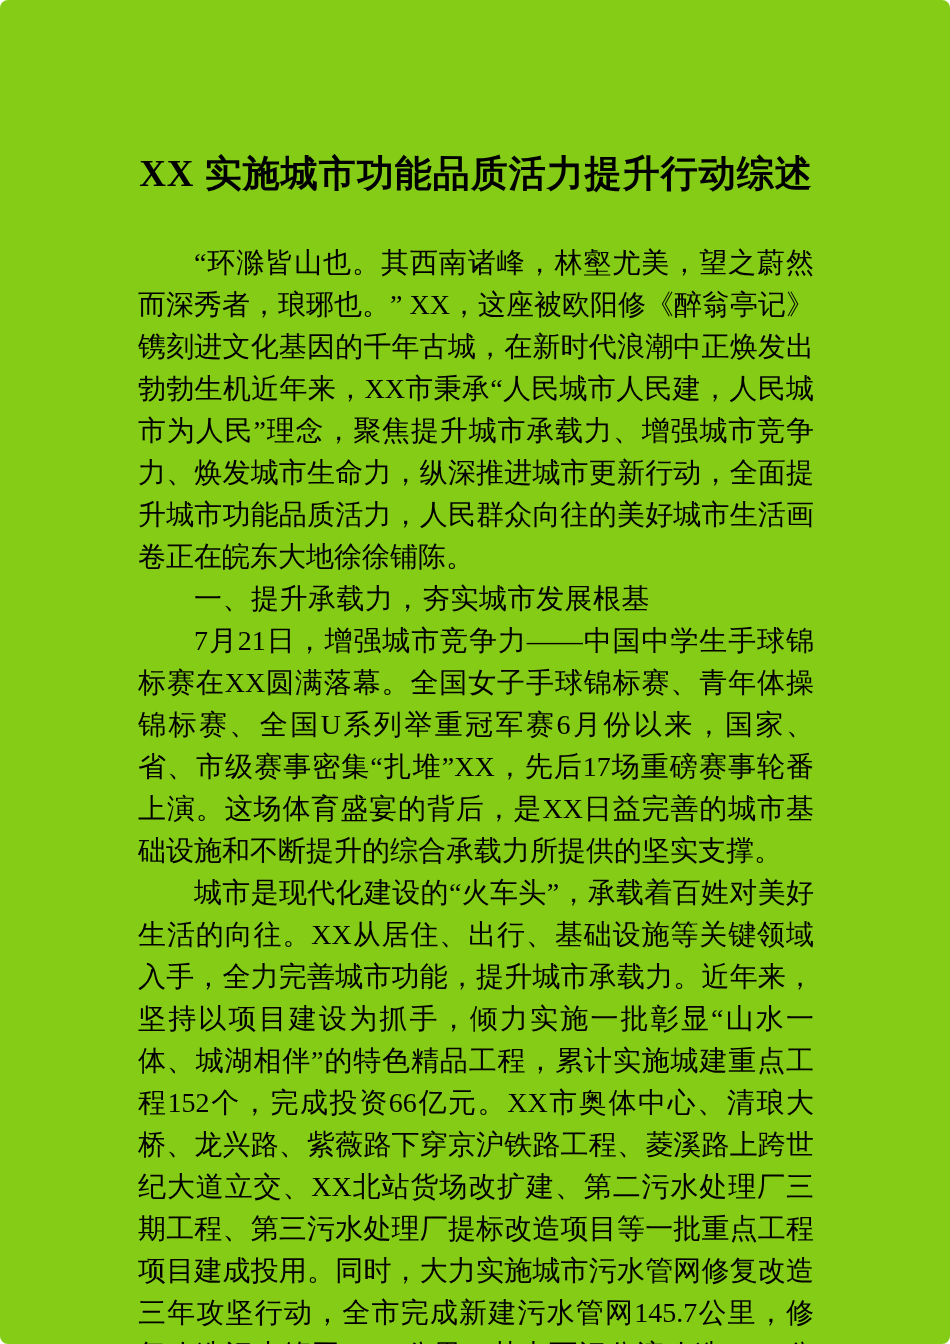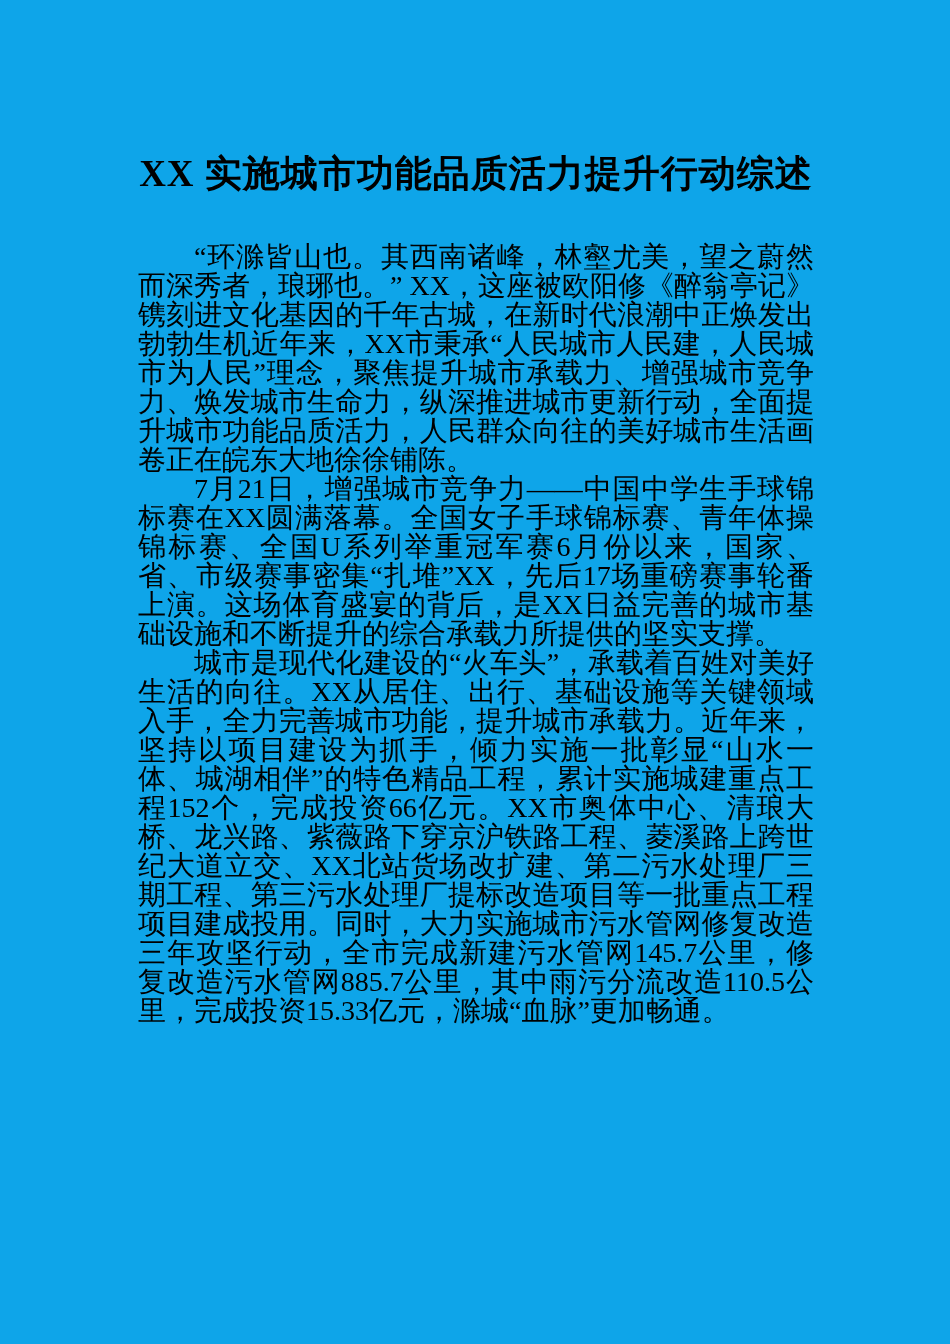--- a/index.html
+++ b/index.html
@@ -6,43 +6,44 @@
 
   html, body {
     background: #ffffff;
   }
 
   .page {
     position: relative;
     width: 950px;
     height: 1344px;
     margin: 0 auto;
-    background: #0ea5e9;
+    background: #84cc16;
     color: #000000;
     overflow: hidden;
     font-family: "Liberation Serif", "DejaVu Serif", serif;
+    border-radius: 8px;
   }
 
   .content {
     padding: 150px 136px 0 138px; 
   }
 
   .doc-title {
     text-align: center;
     font-size: 37px;
     font-weight: 700;
     line-height: 1.3;
     letter-spacing: 1px;
     margin-bottom: 44px;
     white-space: nowrap;
   }
 
   .doc-block {
     font-size: 28px;
-    line-height: 29px;
+    line-height: 42px;
     text-align: justify;
     text-justify: inter-ideograph;
     text-indent: 2em;
     word-break: break-all;
   }
 
   .doc-block.heading {
     
     letter-spacing: 0.5px;
   }
@@ -50,19 +51,20 @@
 </head>
 <body>
 
 <div class="page">
   <div class="content">
 
     <h1 class="doc-title">XX 实施城市功能品质活力提升行动综述</h1>
 
     <p class="doc-block paragraph">“环滁皆山也。其西南诸峰，林壑尤美，望之蔚然而深秀者，琅琊也。” XX，这座被欧阳修《醉翁亭记》镌刻进文化基因的千年古城，在新时代浪潮中正焕发出勃勃生机近年来，XX市秉承“人民城市人民建，人民城市为人民”理念，聚焦提升城市承载力、增强城市竞争力、焕发城市生命力，纵深推进城市更新行动，全面提升城市功能品质活力，人民群众向往的美好城市生活画卷正在皖东大地徐徐铺陈。</p>
 
+    <p class="doc-block heading">一、提升承载力，夯实城市发展根基</p>
 
     <p class="doc-block paragraph">7月21日，增强城市竞争力——中国中学生手球锦标赛在XX圆满落幕。全国女子手球锦标赛、青年体操锦标赛、全国U系列举重冠军赛6月份以来，国家、省、市级赛事密集“扎堆”XX，先后17场重磅赛事轮番上演。这场体育盛宴的背后，是XX日益完善的城市基础设施和不断提升的综合承载力所提供的坚实支撑。</p>
 
     <p class="doc-block paragraph">城市是现代化建设的“火车头”，承载着百姓对美好生活的向往。XX从居住、出行、基础设施等关键领域入手，全力完善城市功能，提升城市承载力。近年来，坚持以项目建设为抓手，倾力实施一批彰显“山水一体、城湖相伴”的特色精品工程，累计实施城建重点工程152个，完成投资66亿元。XX市奥体中心、清琅大桥、龙兴路、紫薇路下穿京沪铁路工程、菱溪路上跨世纪大道立交、XX北站货场改扩建、第二污水处理厂三期工程、第三污水处理厂提标改造项目等一批重点工程项目建成投用。同时，大力实施城市污水管网修复改造三年攻坚行动，全市完成新建污水管网145.7公里，修复改造污水管网885.7公里，其中雨污分流改造110.5公里，完成投资15.33亿元，滁城“血脉”更加畅通。</p>
 
   </div>
 </div>
 
 </body></html>

